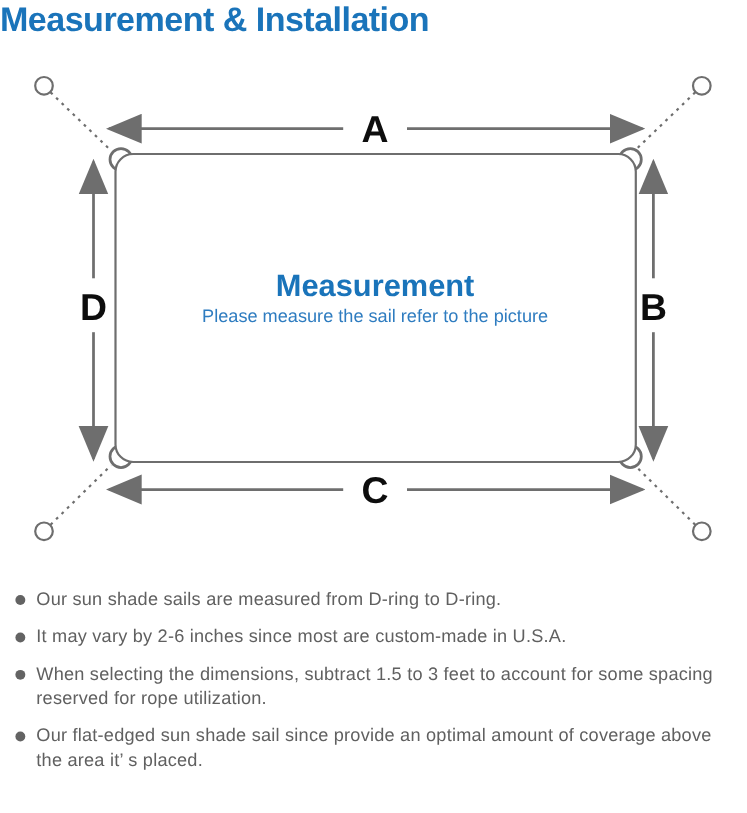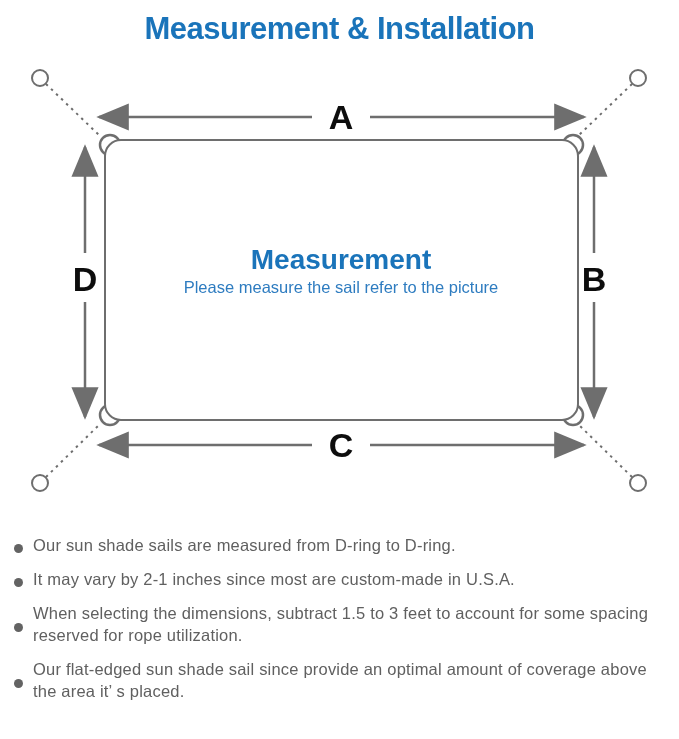--- a/index.html
+++ b/index.html
@@ -9,26 +9,26 @@
     --text-gray:#606060;
   }
   *{margin:0;padding:0;box-sizing:border-box;}
   html,body{background:#ffffff;}
   body{
     width:679px;height:739px;overflow:hidden;
     font-family:"Liberation Sans","DejaVu Sans",sans-serif;
     position:relative;
   }
   .page-title{
-    text-align:center;
+    text-align:left;
     font-size:31px;
     font-weight:bold;
     color:var(--accent-blue);
     letter-spacing:-0.5px;
-    padding-top:11px;
+    padding-top:0;
     height:50px;
   }
   svg.diagram{display:block;width:679px;height:460px;}
   .ln-dash{stroke:var(--line-gray);stroke-width:2;fill:none;stroke-dasharray:2.5 4.5;}
   .arrow{stroke:var(--line-gray);stroke-width:2.5;fill:none;}
   .anchor{stroke:var(--line-gray);stroke-width:2;fill:#ffffff;}
   .ring{stroke:var(--line-gray);stroke-width:2.5;fill:#ffffff;}
   .sail{stroke:var(--line-gray);stroke-width:2;fill:#ffffff;}
   .dim-label{
     font-family:"Liberation Sans","DejaVu Sans",sans-serif;
@@ -43,21 +43,21 @@
     font-size:16.5px;fill:var(--subtitle-blue);text-anchor:middle;
   }
   #ah path{fill:var(--line-gray);}
   ul.notes{
     list-style:none;
     margin-top:24px;
     padding:0 6px 0 14px;
   }
   ul.notes li{
     display:flex;
-    align-items:center;
+    align-items:flex-start;
     gap:10px;
     margin-bottom:12px;
   }
   .dot{
     width:9px;height:9px;border-radius:50%;
     background:#636363;
     flex:0 0 9px;
     margin-top:7px;
   }
   .btext{
@@ -117,21 +117,21 @@
   <text class="center-subtitle" x="341" y="243">Please measure the sail refer to the picture</text>
 </svg>
 
 <ul class="notes">
   <li>
     <span class="dot"></span>
     <span class="btext">Our sun shade sails are measured from D-ring to D-ring.</span>
   </li>
   <li>
     <span class="dot"></span>
-    <span class="btext">It may vary by 2-1 inches since most are custom-made in U.S.A.</span>
+    <span class="btext">It may vary by 2-6 inches since most are custom-made in U.S.A.</span>
   </li>
   <li>
     <span class="dot"></span>
     <span class="btext">When selecting the dimensions, subtract 1.5 to 3 feet to account for some spacing reserved for rope utilization.</span>
   </li>
   <li>
     <span class="dot"></span>
     <span class="btext">Our flat-edged sun shade sail since provide an optimal amount of coverage above the area it’ s placed.</span>
   </li>
 </ul>

